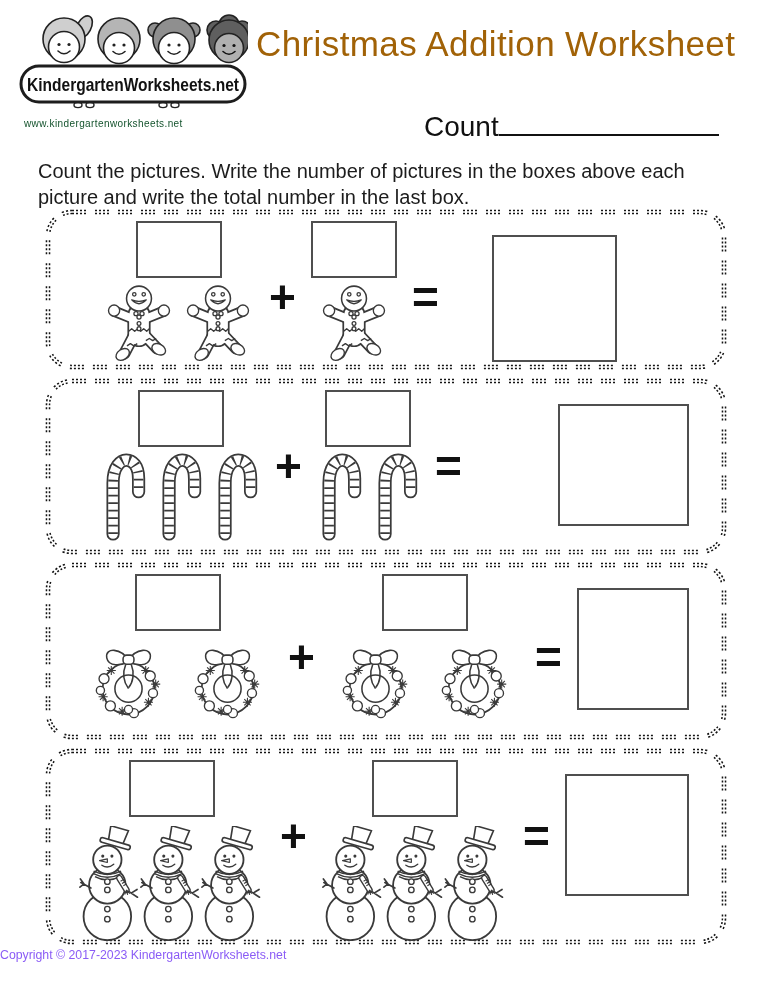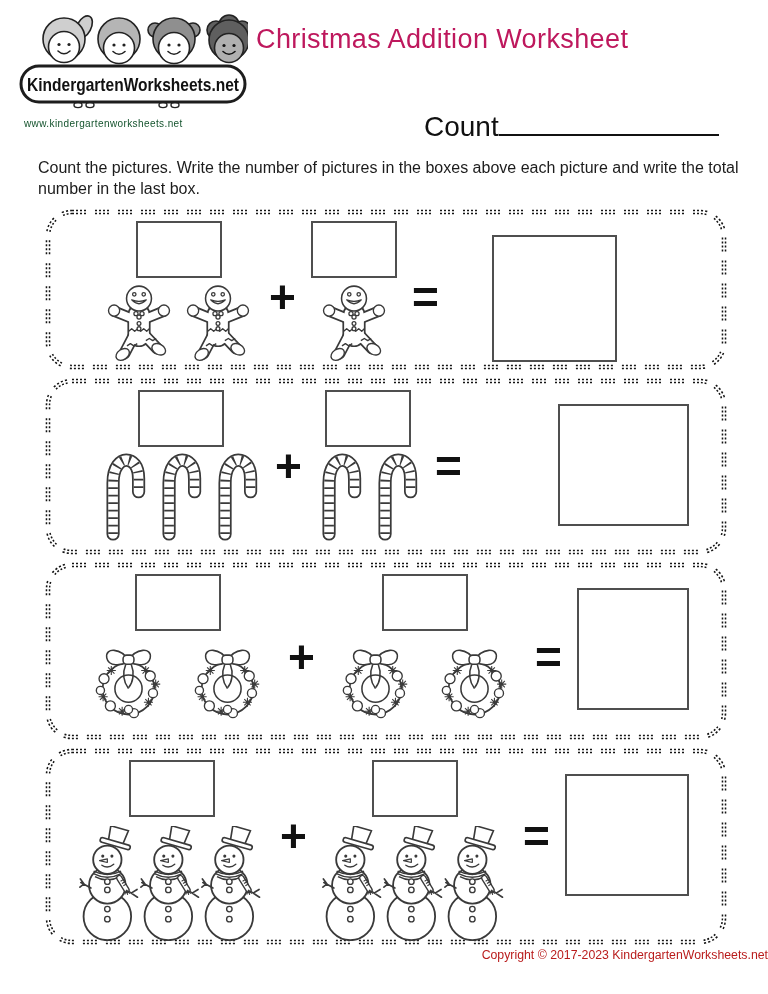--- a/index.html
+++ b/index.html
@@ -5,24 +5,24 @@
   html,body{margin:0;padding:0;}
   body{
     width:768px;height:994px;position:relative;background:#ffffff;
     font-family:"Liberation Sans", sans-serif;color:#1a1a1a;overflow:hidden;
   }
   
   .logo-wrap{position:absolute;left:18px;top:6px;width:236px;text-align:right;}
   .logo-art{display:block;}
   .logo-text{font-family:"Liberation Sans",sans-serif;font-weight:bold;font-size:19px;fill:#111;}
   .logo-url{position:absolute;left:6px;top:112px;font-size:10px;color:#14532d;letter-spacing:.4px;white-space:nowrap;}
-  .page-title{position:absolute;left:256px;top:24px;font-size:27px;letter-spacing:.4px;color:#be185d;white-space:nowrap;}
+  .page-title{position:absolute;left:256px;top:24px;font-size:35px;letter-spacing:.4px;color:#a16207;white-space:nowrap;}
   .name-row{position:absolute;left:424px;top:108px;font-size:28px;color:#101010;white-space:nowrap;}
   .name-line{display:inline-block;width:220px;border-bottom:2.2px solid #111;height:26px;}
-  .instructions{position:absolute;left:38px;top:158px;width:712px;font-size:16px;line-height:1.3;color:#1c1c1c;}
+  .instructions{position:absolute;left:38px;top:158px;width:712px;font-size:20px;line-height:1.3;color:#1c1c1c;}
   
   .rows{position:absolute;left:45px;top:209px;width:682px;}
   .panel{position:relative;width:682px;}
   .p1{height:161px;margin-bottom:8px;}
   .p2{height:177px;margin-bottom:7px;}
   .p3{height:178px;margin-bottom:8px;}
   .p4{height:197px;}
   .panel-border{position:absolute;left:0;top:0;}
   .dash-outer{fill:none;stroke:#141414;stroke-width:4.6;stroke-dasharray:2 2 2 2 2 2 2 9;}
   .dash-inner{fill:none;stroke:#ffffff;stroke-width:1.5;}
@@ -40,21 +40,21 @@
   .pic{display:block;}
   .pic-gingerbread-man{width:72px;height:79px;}
   .pic-gingerbread-man + .pic-gingerbread-man{margin-left:7px;}
   .pic-candy-cane{width:47px;height:88px;}
   .pic-candy-cane + .pic-candy-cane{margin-left:9px;}
   .pic-wreath{width:91px;height:87px;}
   .pic-wreath + .pic-wreath{margin-left:8px;}
   .pic-snowman{width:64px;height:121px;}
   .pic-snowman + .pic-snowman{margin-left:-3px;}
   
-  .footer{position:absolute;left:0;right:0;top:947px;text-align:right;font-size:12.3px;color:#b91c1c;line-height:1.35;}
+  .footer{position:absolute;left:0;right:0;top:947px;text-align:left;font-size:12.3px;color:#8b5cf6;line-height:1.35;}
   .hidden-defs{position:absolute;width:0;height:0;overflow:hidden;}
 </style>
 </head>
 <body>
 
 <svg class="hidden-defs" aria-hidden="true">
   <defs>
     <symbol id="sym-gingerbread-man" viewBox="0 0 80 92">
       <g stroke="#3a3a3a" fill="none" stroke-linecap="round">
         <path d="M34 41 L12 32" stroke-width="13"></path>

